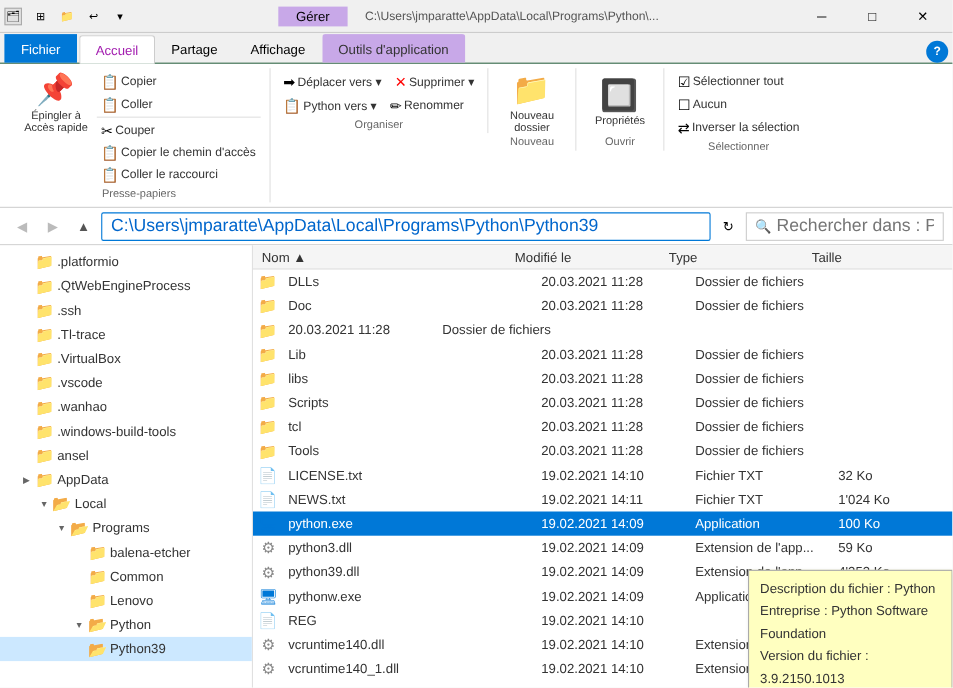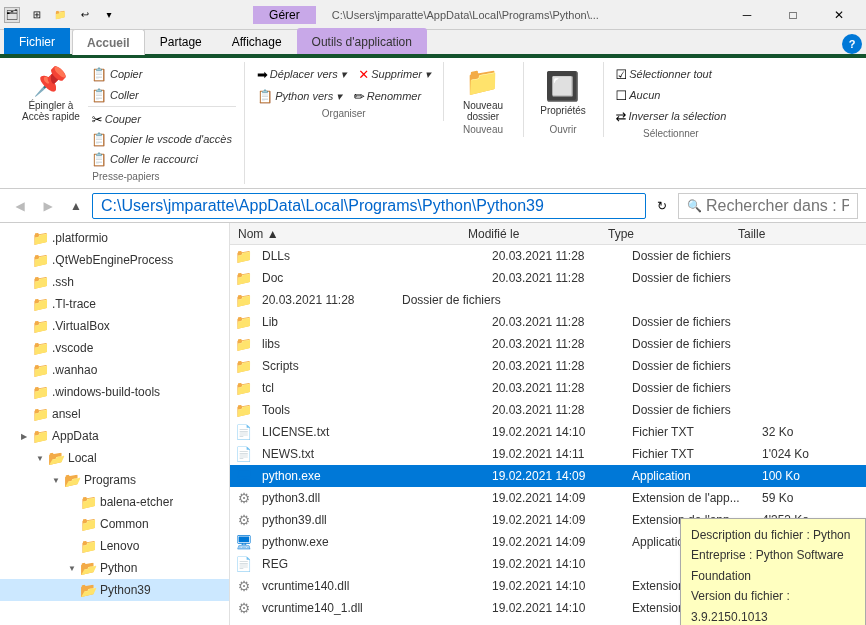--- a/index.html
+++ b/index.html
@@ -6,32 +6,32 @@
     body { font-family: 'Segoe UI', Arial, sans-serif; font-size: 12px; background: #f0f0f0; width: 866px; height: 625px; overflow: hidden; user-select: none; }
 
     
     .title-bar { display: flex; align-items: center; height: 30px; background: #f0f0f0; padding: 0 4px; border-bottom: 1px solid #ccc; }
     .title-bar-icons { display: flex; gap: 4px; margin-right: 6px; }
     .title-bar-icon { width: 16px; height: 16px; border: 1px solid #aaa; background: #e1e1e1; display: flex; align-items: center; justify-content: center; font-size: 10px; }
     .title-bar-qat { display: flex; gap: 2px; margin-right: 8px; }
     .qat-btn { width: 22px; height: 22px; display: flex; align-items: center; justify-content: center; font-size: 10px; cursor: pointer; border-radius: 2px; }
     .window-controls { display: flex; gap: 0; margin-left: auto; }
     .win-btn { width: 46px; height: 30px; display: flex; align-items: center; justify-content: center; font-size: 12px; cursor: pointer; }
-    .ribbon-tabs { display: flex; background: #f0f0f0; height: 28px; align-items: flex-end; padding: 0 4px; border-bottom: 4px solid #14532d; }
+    .ribbon-tabs { display: flex; background: #f0f0f0; height: 28px; align-items: flex-end; padding: 0 4px; border-bottom: 1px solid #14532d; }
     .ribbon-tab { padding: 4px 14px; font-size: 12px; cursor: pointer; height: 26px; display: flex; align-items: center; border-radius: 3px 3px 0 0; border: 1px solid transparent; border-bottom: none; }
-    .ribbon-tab.active { background: white; border-color: #ccc; color: #737373; font-weight: bold; margin-bottom: -1px; z-index: 2; }
+    .ribbon-tab.active { background: white; border-color: #ccc; color: #a21caf; font-weight: normal; margin-bottom: -1px; z-index: 2; }
     .ribbon-tab.file { background: #0078d7; color: white; border-radius: 0; margin-right: 2px; }
     .ribbon-tab.tools { background: #c8a8e8; color: #333; }
     .ribbon-content { display: flex; background: white; border-bottom: 1px solid #ccc; padding: 4px 8px; align-items: flex-start; min-height: 72px; }
     .ribbon-group { display: flex; flex-direction: column; align-items: center; border-right: 1px solid #e0e0e0; padding: 2px 8px; min-width: 80px; }
     .ribbon-group-buttons { display: flex; gap: 2px; align-items: flex-start; }
     .ribbon-group-label { font-size: 10px; color: #666; margin-top: 2px; text-align: center; }
     .rib-btn-small { display: flex; flex-direction: row; align-items: center; padding: 2px 4px; cursor: pointer; border-radius: 3px; gap: 2px; height: 20px; }
     .rib-btn-small-icon { font-size: 13px; }
-    .rib-btn-small-label { font-size: 11px; color: #333; white-space: nowrap; font-style: italic; }
+    .rib-btn-small-label { font-size: 11px; color: #333; white-space: nowrap; }
     .rib-big { display: flex; flex-direction: column; align-items: center; padding: 2px 6px; cursor: pointer; border-radius: 3px; min-width: 52px; height: 58px; justify-content: center; }
     .rib-big-icon { font-size: 28px; }
     .rib-big-label { font-size: 10px; text-align: center; color: #333; margin-top: 2px; }
     .rib-help { width: 20px; height: 20px; border-radius: 50%; background: #0078d7; color: white; display: flex; align-items: center; justify-content: center; font-size: 11px; font-weight: bold; cursor: pointer; margin-left: auto; margin-top: 2px; }
 
     
     .address-bar { display: flex; align-items: center; height: 34px; background: white; border-bottom: 1px solid #ccc; padding: 0 8px; gap: 4px; }
     .nav-btn { width: 24px; height: 24px; display: flex; align-items: center; justify-content: center; cursor: pointer; border-radius: 3px; font-size: 12px; color: #555; }
     .nav-btn.disabled { color: #bbb; cursor: default; }
     .address-input { flex: 1; height: 26px; border: 1px solid #0078d7; padding: 2px 8px; font-size: 16px; color: #0066cc; background: white; outline: none; border-radius: 2px; }
@@ -124,21 +124,21 @@
           <span class="rib-btn-small-icon">📋</span>
           <span class="rib-btn-small-label">Coller</span>
         </div>
         <div style="border-top:1px solid #e0e0e0; padding-top:2px;">
           <div class="rib-btn-small">
             <span class="rib-btn-small-icon">✂</span>
             <span class="rib-btn-small-label">Couper</span>
           </div>
           <div class="rib-btn-small">
             <span class="rib-btn-small-icon">📋</span>
-            <span class="rib-btn-small-label">Copier le vscode d'accès</span>
+            <span class="rib-btn-small-label">Copier le chemin d'accès</span>
           </div>
           <div class="rib-btn-small">
             <span class="rib-btn-small-icon">📋</span>
             <span class="rib-btn-small-label">Coller le raccourci</span>
           </div>
         </div>
       </div>
     </div>
     <div class="ribbon-group-label">Presse-papiers</div>
   </div>

